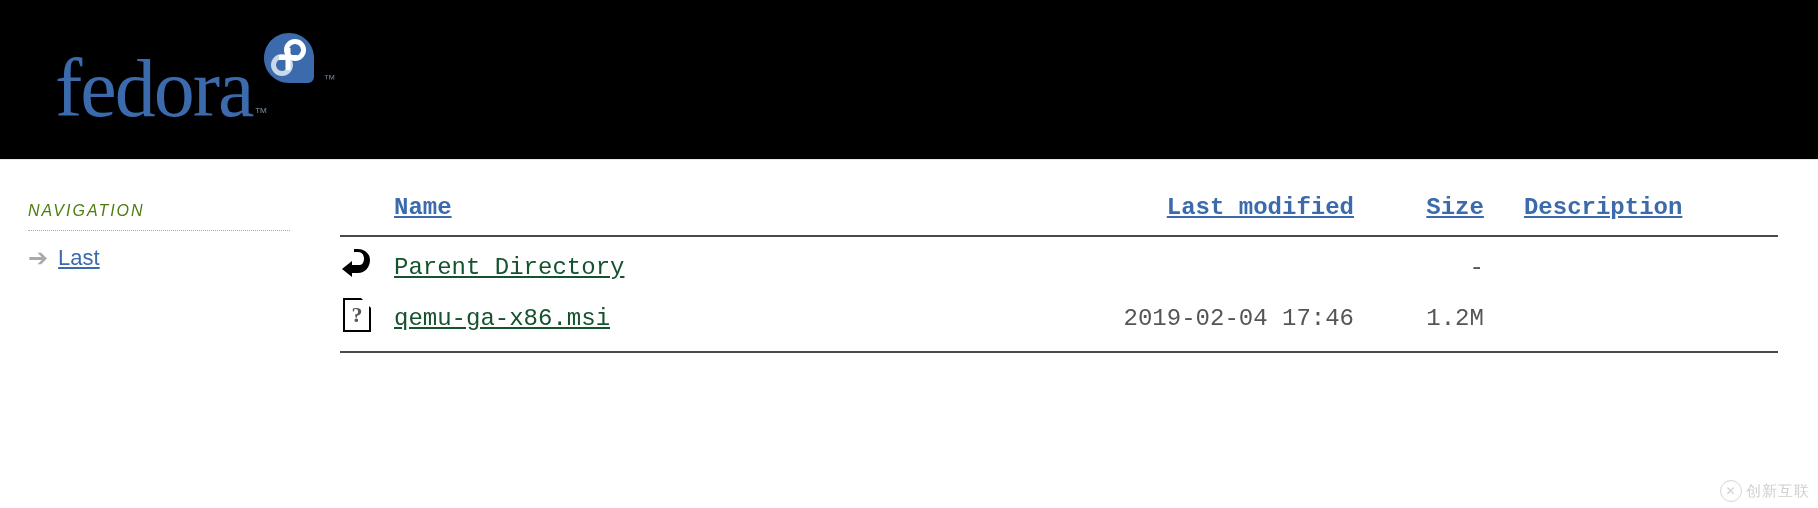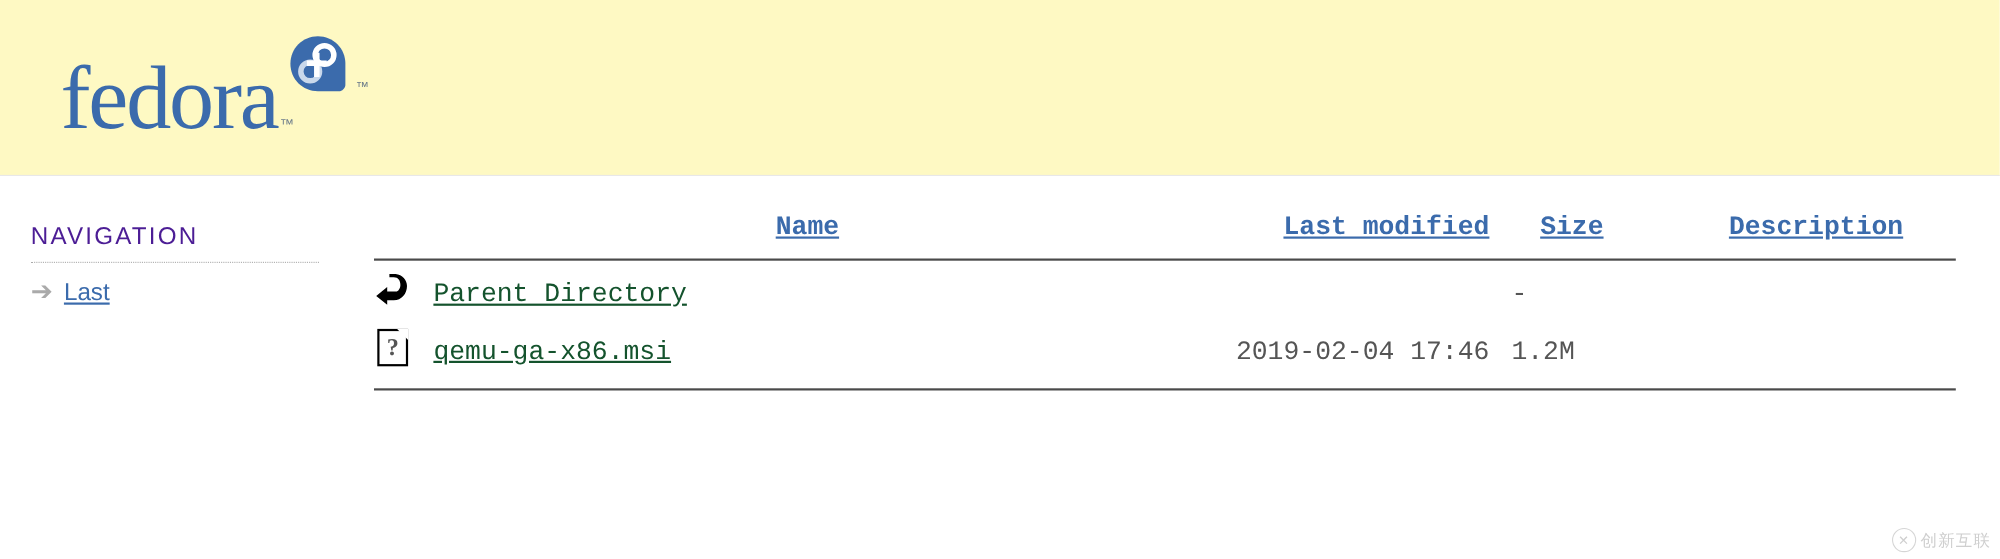--- a/index.html
+++ b/index.html
@@ -1,21 +1,21 @@
 <!DOCTYPE html>
 <html><head>
 <meta charset="utf-8">
 <style>
   * { box-sizing: border-box; margin: 0; padding: 0; }
   html, body { width: 1818px; height: 508px; background: #ffffff; font-family: Arial, Helvetica, sans-serif; overflow: hidden; }
 
   .header-band {
     width: 100%;
     height: 160px;
-    background: #fef9c3;
+    background: #000000;
     position: relative;
     border-bottom: 1px solid #e8e8e8;
   }
   .logo-wrap {
     position: absolute;
     left: 55px;
     top: 30px;
     display: flex;
     align-items: flex-start;
   }
@@ -50,26 +50,27 @@
   .body-area {
     display: flex;
     width: 100%;
   }
 
   .sidebar {
     width: 300px;
     padding: 42px 0 0 28px;
   }
   .sidebar-title {
-    font-size: 22px;
-    color: #4c1d95;
+    font-size: 16px;
+    color: #4d7c0f;
     letter-spacing: 2px;
     border-bottom: 1px dotted #aaa;
     padding-bottom: 10px;
     margin-right: 10px;
+    font-style: italic;
   }
   .nav-list { list-style: none; margin-top: 14px; }
   .nav-list li {
     display: flex;
     align-items: center;
     gap: 10px;
     font-size: 22px;
   }
   .nav-list li a {
     color: #3b6bac;
@@ -85,26 +86,26 @@
     flex: 1;
     padding: 32px 30px 0 30px;
   }
   table.index {
     width: 100%;
     border-collapse: collapse;
     font-family: "Courier New", Courier, monospace;
     font-size: 24px;
   }
   table.index th {
-    text-align: center;
+    text-align: left;
     font-weight: bold;
     padding: 2px 10px 8px 10px;
   }
   table.index th:nth-child(3), table.index td:nth-child(3) { text-align: right; }
-  table.index th:nth-child(4), table.index td:nth-child(4) { white-space: nowrap; padding-right: 30px;}
+  table.index th:nth-child(4), table.index td:nth-child(4) { text-align: right; white-space: nowrap; padding-right: 30px;}
   table.index th a {
     color: #3b6bac;
     text-decoration: underline;
   }
   table.index td {
     padding: 6px 10px;
     color: #555;
     white-space: nowrap;
   }
   table.index td a {

